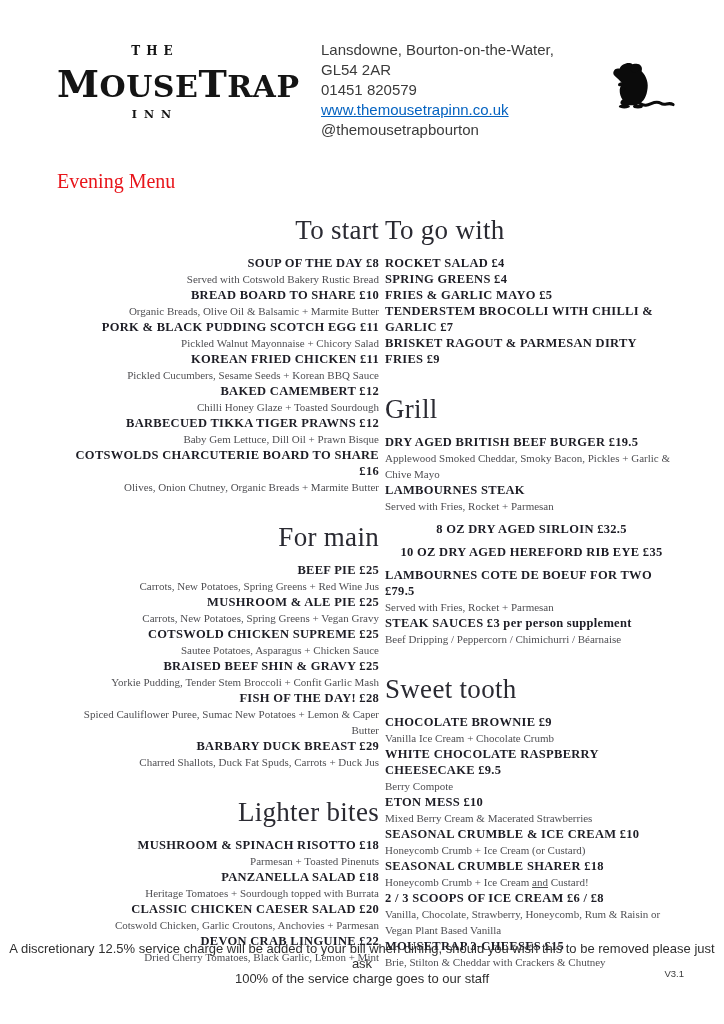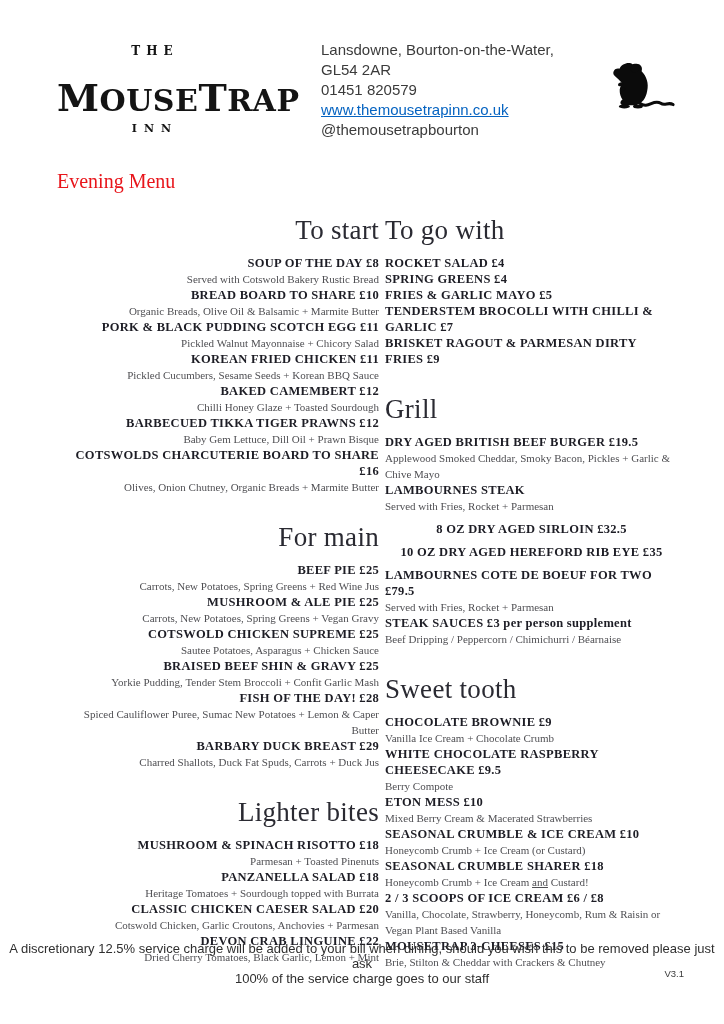--- a/index.html
+++ b/index.html
@@ -8,21 +8,21 @@
     width: 724px; height: 1024px;
     position: relative;
     font-family: "Liberation Serif", serif;
     overflow: hidden;
   }
   .page { padding: 38px 46px 0 57px; position: relative; height: 100%; }
 
   
   .header { display: flex; align-items: flex-start; }
   .logo { width: 196px; text-align: center; color: #141414; padding-top: 6px; }
-  .logo-the { font-family: "DejaVu Serif", serif; font-weight: bold; font-size: 12px; letter-spacing: 6px; margin-bottom: 20px; }
+  .logo-the { font-family: "DejaVu Serif", serif; font-weight: bold; font-size: 12px; letter-spacing: 6px; margin-bottom: 6px; }
   .logo-main { font-family: "DejaVu Serif", serif; font-weight: bold; font-size: 30px; letter-spacing: 0.5px; white-space: nowrap; line-height: 1.05; }
   .logo-main .big { font-size: 38px; }
   .logo-inn { font-family: "DejaVu Serif", serif; font-weight: bold; font-size: 11px; letter-spacing: 7px; margin-top: 4px; }
   .contact { margin-left: 68px; padding-top: 2px; font-family: "Liberation Sans", sans-serif; font-size: 15px; line-height: 20px; color: #3b3b3b; }
   .contact a { color: #0563c1; text-decoration: underline; }
   .mouse { margin-left: 26px; margin-top: 20px; }
 
   
   .menu-title { margin-top: 30px; font-size: 20px; color: #e8151b; font-weight: 400; }
 

